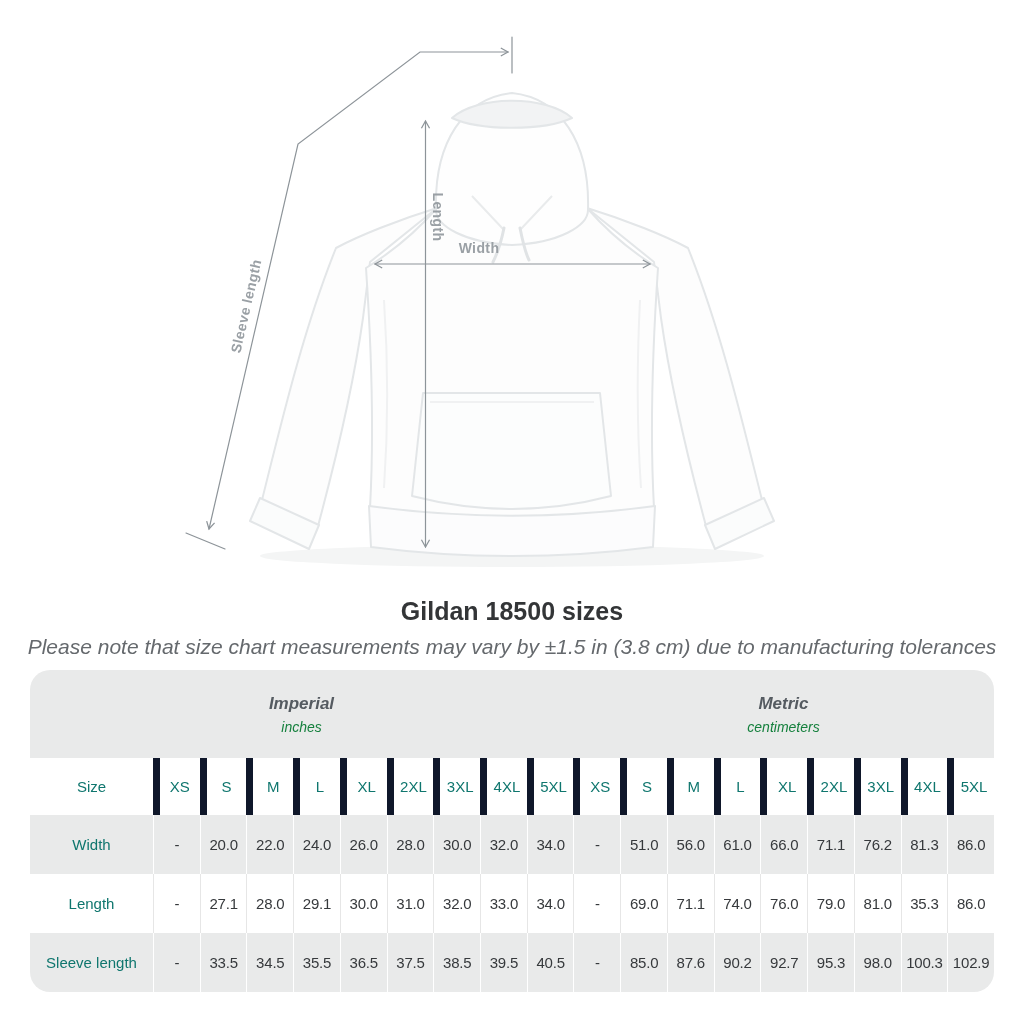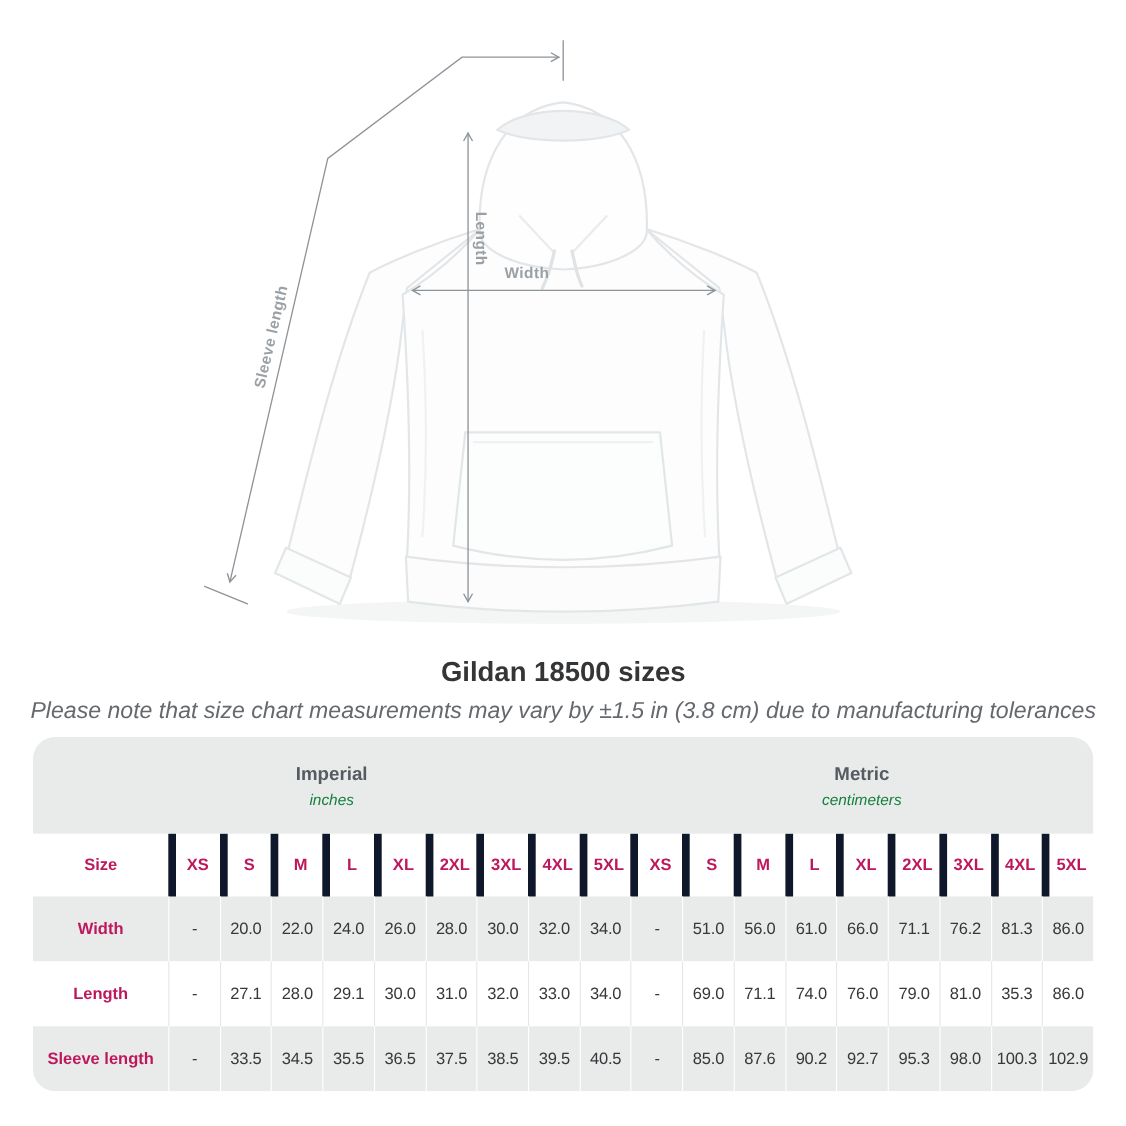--- a/index.html
+++ b/index.html
@@ -25,27 +25,27 @@
   .subtitle{margin-top:9px;font-size:21px;font-style:italic;color:#65696d;}
 
   
   .size-table{
     position:absolute;left:30px;top:670px;width:964px;
     border-radius:20px;overflow:hidden;
   }
   .t-row{display:grid;width:964px;}
   .unit-row{grid-template-columns:543px 421px;height:88px;background:#e9eaea;}
   .unit-cell{display:flex;flex-direction:column;align-items:center;justify-content:center;gap:5px;}
-  .unit-name{font-size:17px;font-weight:700;color:#555b61;}
+  .unit-name{font-size:17px;font-weight:700;font-style:italic;color:#555b61;}
   .unit-sub{font-size:14px;font-style:italic;color:#15803d;}
   .header-row{grid-template-columns:123px repeat(18,1fr);height:57px;background:#ffffff;}
   .data-row{grid-template-columns:123px repeat(18,1fr);height:59px;background:#ffffff;}
   .data-row.shade{background:#e9eaea;}
   .cell{display:flex;align-items:center;justify-content:center;font-size:15px;}
-  .head-cell,.label-cell{font-weight:700;color:#be185d;}
+  .head-cell,.label-cell{font-weight:400;color:#0f766e;}
   .val-cell{color:#36393c;letter-spacing:-0.2px;}
   .header-row .cell + .cell{border-left:7px solid #0f172a;}
   .data-row .cell + .cell{border-left:1px solid #e6e6e6;}
   .data-row.shade .cell + .cell{border-left:1px solid #ffffff;}
 </style>
 </head>
 <body>
 
 <div class="stage">
 

